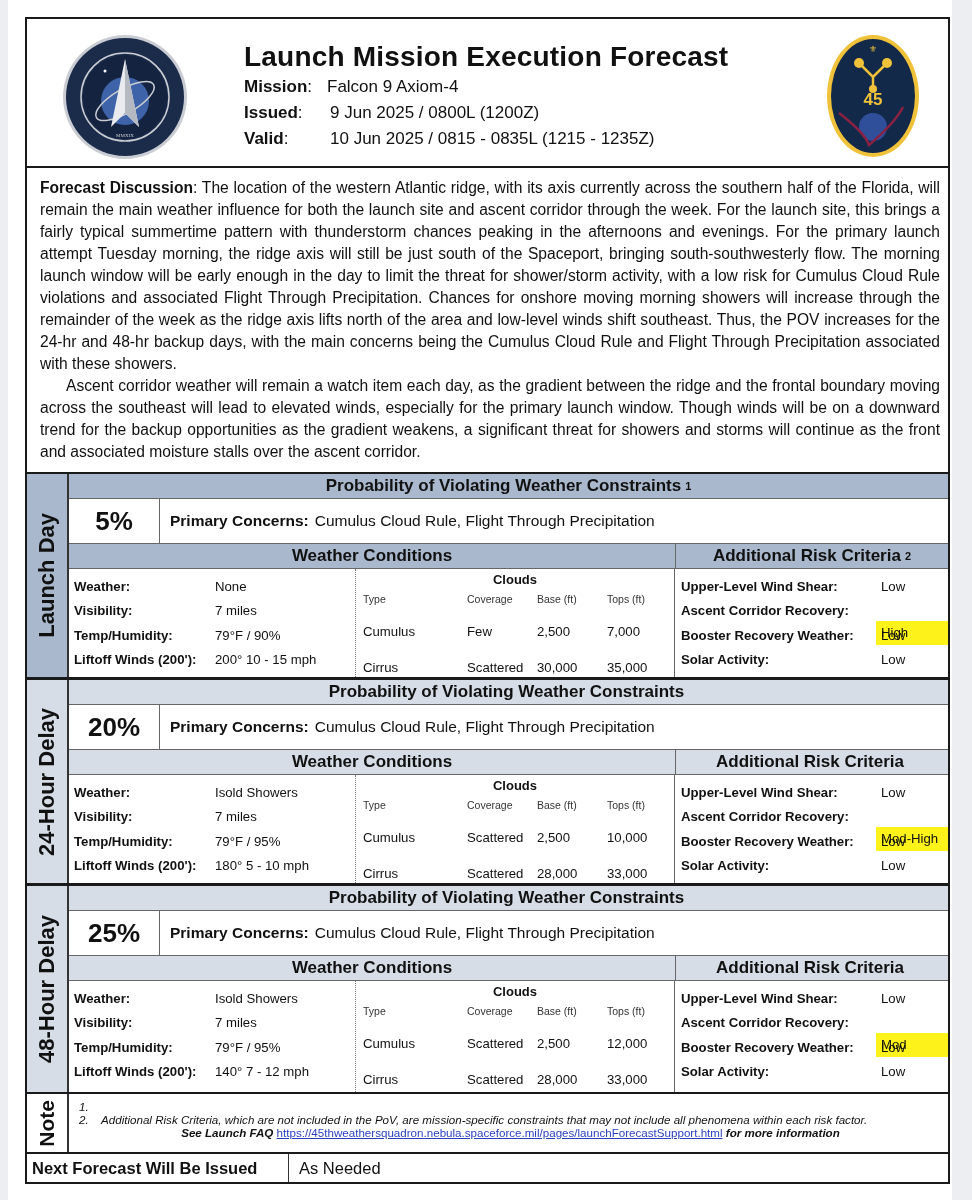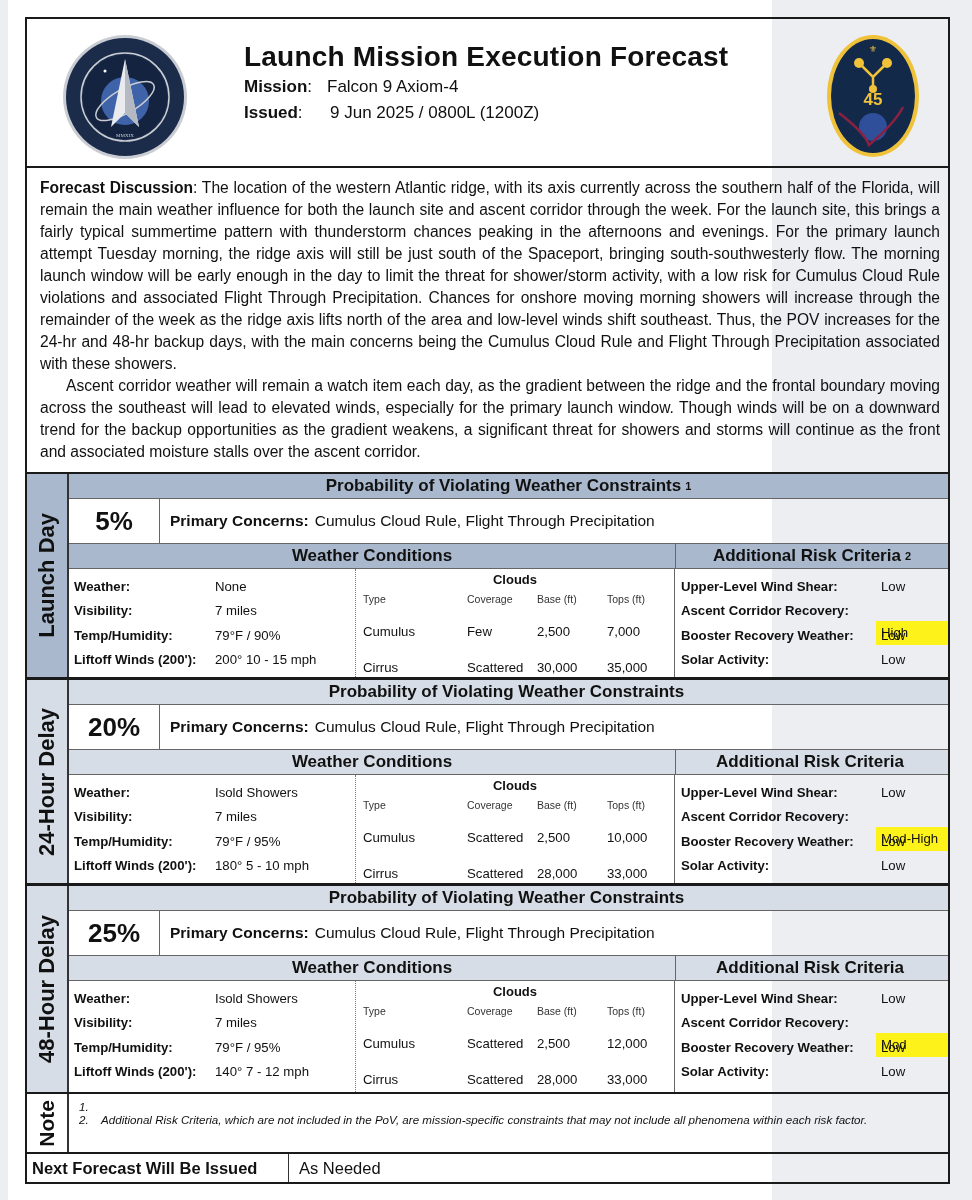--- a/index.html
+++ b/index.html
@@ -1,17 +1,17 @@
 <!DOCTYPE html>
 <html><head>
 <meta charset="utf-8">
 <style>
   html, body { margin:0; padding:0; }
   body { width:972px; height:1200px; background:#eceef1; font-family:"Liberation Sans", sans-serif; color:#111; position:relative; overflow:hidden; }
-  .page { position:absolute; left:8px; top:0; width:764px; height:1200px; background:#ffffff; }
+  .page { position:absolute; left:8px; top:0; width:944px; height:1200px; background:#ffffff; }
   .doc { position:absolute; left:17px; top:17px; width:925px; border:2px solid #1a1a1a; box-sizing:border-box; }
   
   .hdr { position:relative; height:147px; border-bottom:2px solid #1a1a1a; }
   .seal { position:absolute; left:34px; top:14px; width:128px; height:128px; }
   .patch { position:absolute; left:798px; top:14px; width:96px; height:126px; }
   .title { position:absolute; left:217px; top:22px; font-size:28px; font-weight:bold; letter-spacing:0.2px; }
   .meta { position:absolute; left:217px; font-size:17px; }
   .meta b { display:inline-block; width:86px; }
   .m1 { top:58px; } .m1 b { width:83px; }
   .m2 { top:84px; }
@@ -86,20 +86,21 @@
       <ellipse cx="64" cy="68" rx="33" ry="12" fill="none" stroke="#c9ccd2" stroke-width="1.5" transform="rotate(-30 64 68)"></ellipse>
       <polygon points="64,26 50,94 64,80 78,94" fill="#e9ebef"></polygon>
       <polygon points="64,26 64,80 78,94" fill="#b4b9c2"></polygon>
       <circle cx="44" cy="38" r="1.5" fill="#fff"></circle>
       <text x="64" y="104" font-size="5" fill="#c9ccd2" text-anchor="middle" font-family="Liberation Serif, serif">MMXIX</text>
     </svg>
 
     <div class="title">Launch Mission Execution Forecast</div>
     <div class="meta m1"><b><span>Mission</span><span style="font-weight:normal">:</span></b><span>Falcon 9 Axiom-4</span></div>
     <div class="meta m2"><b><span>Issued</span><span style="font-weight:normal">:</span></b><span>9 Jun 2025 / 0800L (1200Z)</span></div>
+    <div class="meta m3"><b><span>Valid</span><span style="font-weight:normal">:</span></b><span>10 Jun 2025 / 0815 - 0835L (1215 - 1235Z)</span></div>
 
     <svg class="patch" viewBox="0 0 96 126">
       <ellipse cx="48" cy="63" rx="46" ry="61" fill="#f0c23a"></ellipse>
       <ellipse cx="48" cy="63" rx="42" ry="57" fill="#13294a"></ellipse>
       <circle cx="34" cy="30" r="5" fill="#f0c23a"></circle>
       <circle cx="62" cy="30" r="5" fill="#f0c23a"></circle>
       <path d="M34 30 L48 44 L62 30 M48 44 L48 54" stroke="#f0c23a" stroke-width="2.5" fill="none"></path>
       <circle cx="48" cy="56" r="4" fill="#f0c23a"></circle>
       <text x="48" y="19" font-size="9" fill="#f0c23a" text-anchor="middle">⚜</text>
       <text x="48" y="72" font-size="17" font-weight="bold" fill="#f0c23a" text-anchor="middle" font-family="Liberation Sans, sans-serif">45</text>
@@ -381,20 +382,25 @@
           <span>Note</span>
         </div>
     <div class="txt">
       <div>
             <span class="num">1.</span>
           </div>
       <div>
             <span class="num">2.</span>
             <span>Additional Risk Criteria, which are not included in the PoV, are mission-specific constraints that may not include all phenomena within each risk factor.</span>
           </div>
+      <div class="faq" style="display:block">
+        <b>See Launch FAQ</b>
+        <a href="#">https://45thweathersquadron.nebula.spaceforce.mil/pages/launchForecastSupport.html</a>
+        <b>for more information</b>
+      </div>
     </div>
   </div>
 
   <div class="next">
     <div class="l">Next Forecast Will Be Issued</div>
     <div class="r">As Needed</div>
   </div>
 
 </div>
 </div>

